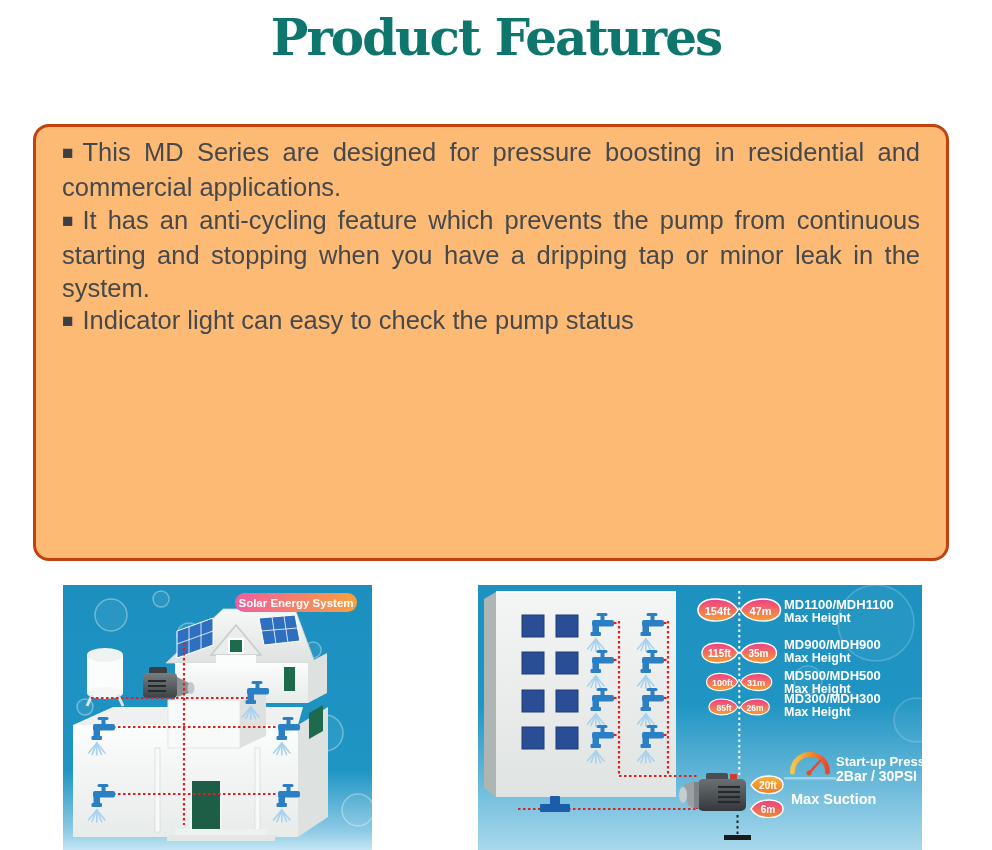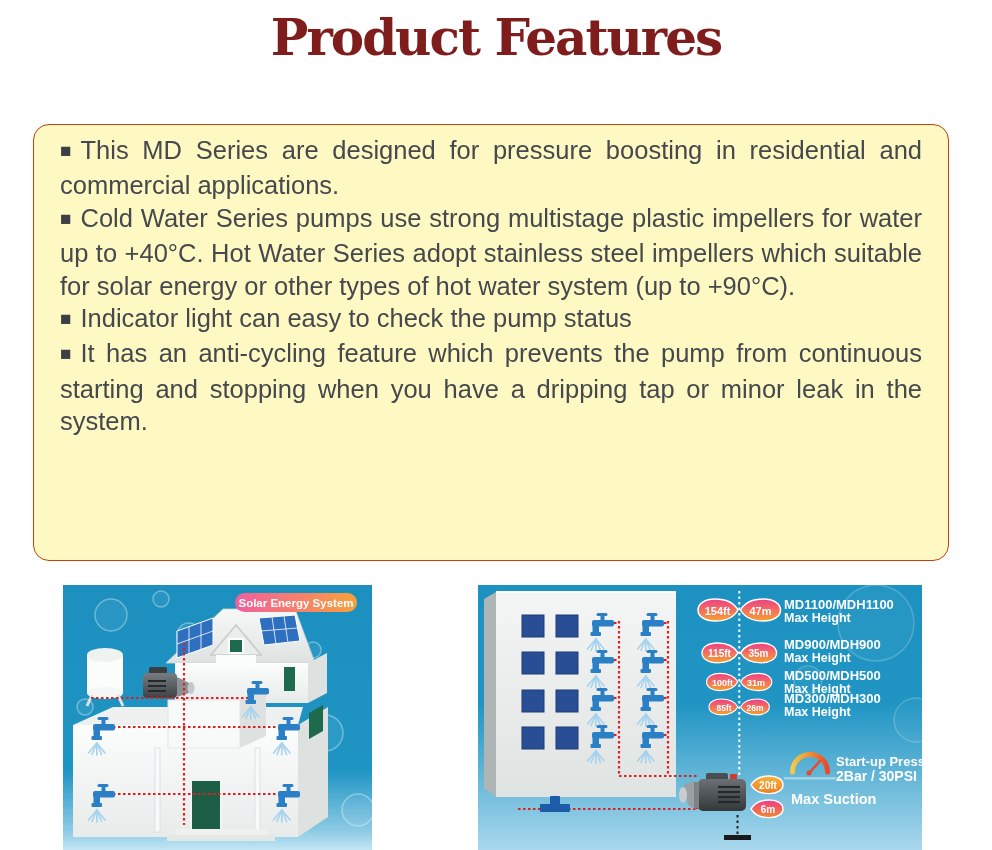--- a/index.html
+++ b/index.html
@@ -1,44 +1,43 @@
 <!DOCTYPE html>
 <html><head>
 <meta charset="utf-8">
 <style>
   html,body{margin:0;padding:0;background:#fff;}
   .page{position:relative;width:992px;height:850px;background:#ffffff;overflow:hidden;
         font-family:"Liberation Sans",sans-serif;}
   .title{position:absolute;top:8px;left:0;width:100%;text-align:center;margin:0;
          font-family:"DejaVu Serif",serif;font-weight:bold;font-size:50px;
-         letter-spacing:-2px;color:#7f1d1d;}
+         letter-spacing:-2px;color:#0f766e;}
   .feature-box{position:absolute;left:33px;top:124px;width:916px;height:437px;
-         box-sizing:border-box;border:1px solid #c2410c;border-radius:16px;
-         padding:9px 26px 0 26px;overflow:hidden;background:#fef9c3;}
+         box-sizing:border-box;border:3px solid #c2410c;border-radius:16px;
+         padding:9px 26px 0 26px;overflow:hidden;background:#fdba74;}
   .feature-box p{margin:0;font-size:25.5px;line-height:32.4px;text-align:justify;
          color:#45484c;}
   .blt{display:inline-block;font-size:19px;margin-right:9px;transform:translateY(-2px);
          color:#3c4043;}
   .illu{position:absolute;top:585px;}
   #left-illu{left:63px;}
   #right-illu{left:478px;}
   svg text{font-family:"Liberation Sans",sans-serif;font-weight:bold;fill:#ffffff;}
 </style>
 </head>
 <body>
 
 <div class="page">
 
   <h1 class="title">Product Features</h1>
 
   <div class="feature-box">
     <p><span class="blt">■</span><span>This MD Series are designed for pressure boosting in residential and commercial applications.</span></p>
-    <p><span class="blt">■</span><span>Cold Water Series pumps use strong multistage plastic impellers for water up to +40°C. Hot Water Series adopt stainless steel impellers which suitable for solar energy or other types of hot water system (up to +90°C).</span></p>
+    <p><span class="blt">■</span><span>It has an anti-cycling feature which prevents the pump from continu­ous starting and stopping when you have a dripping tap or minor leak in the system.</span></p>
     <p><span class="blt">■</span><span>Indicator light can easy to check the pump status</span></p>
-    <p><span class="blt">■</span><span>It has an anti-cycling feature which prevents the pump from continu­ous starting and stopping when you have a dripping tap or minor leak in the system.</span></p>
   </div>
 
   <svg id="left-illu" class="illu" width="309" height="265" viewBox="0 0 309 265">
     <defs>
       <linearGradient id="seaL" x1="0" y1="0" x2="0" y2="1">
         <stop offset="0" stop-color="#1c8fbf"></stop>
           <stop offset="0.7" stop-color="#1f95c4"></stop>
         <stop offset="0.93" stop-color="#8ecbe5"></stop>
           <stop offset="1" stop-color="#c4e6f4"></stop>
       </linearGradient>

